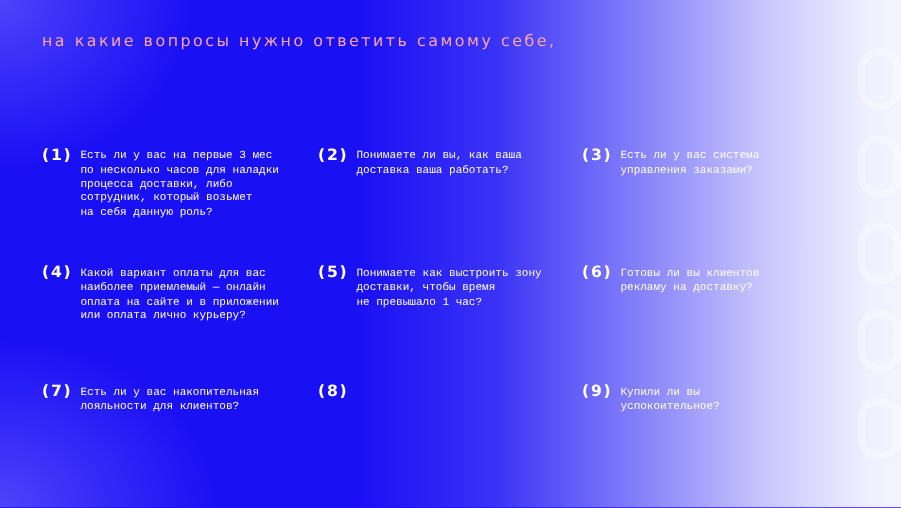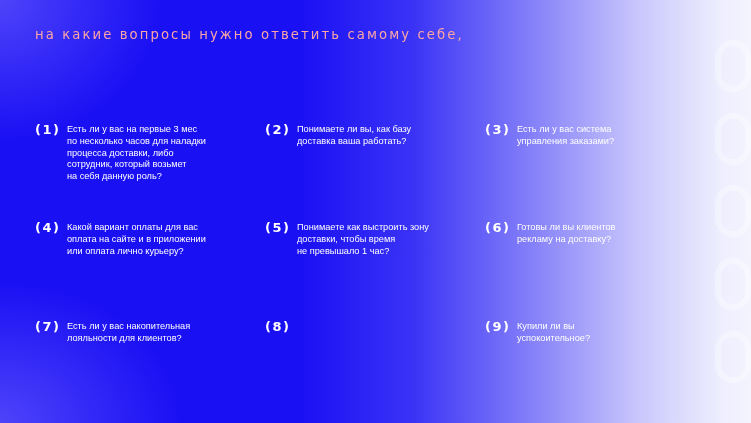--- a/index.html
+++ b/index.html
@@ -64,21 +64,21 @@
       font-family: "DejaVu Sans", sans-serif;
       font-weight: bold;
       font-size: 13px;
       letter-spacing: 1.5px;
       width: 32px;
       line-height: 14px;
       margin-top: -1px;
       white-space: nowrap;
     }
     .q .text {
-      font-family: Liberation Sans, sans-serif;
+      font-family: Liberation Mono, monospace;
       font-size: 9.2px;
       line-height: 11.8px;
       margin-left: 0;
     }
     .q .text div { white-space: nowrap; }
   </style>
 </head>
 <body>
 
 <div class="bg"></div>
@@ -102,37 +102,38 @@
     <div>по несколько часов для наладки</div>
     <div>процесса доставки, либо</div>
     <div>сотрудник, который возьмет</div>
     <div>на себя данную роль?</div>
   </div>
 </div>
 
 <div class="q" style="left:265px; top:124px;">
   <div class="num">(2)</div>
   <div class="text">
-    <div>Понимаете ли вы, как базу</div>
+    <div>Понимаете ли вы, как ваша</div>
     <div>доставка ваша работать?</div>
   </div>
 </div>
 
 <div class="q" style="left:485px; top:124px;">
   <div class="num">(3)</div>
   <div class="text">
     <div>Есть ли у вас система</div>
     <div>управления заказами?</div>
   </div>
 </div>
 
 <div class="q" style="left:35px; top:222px;">
   <div class="num">(4)</div>
   <div class="text">
     <div>Какой вариант оплаты для вас</div>
+    <div>наиболее приемлемый — онлайн</div>
     <div>оплата на сайте и в приложении</div>
     <div>или оплата лично курьеру?</div>
   </div>
 </div>
 
 <div class="q" style="left:265px; top:222px;">
   <div class="num">(5)</div>
   <div class="text">
     <div>Понимаете как выстроить зону</div>
     <div>доставки, чтобы время</div>

